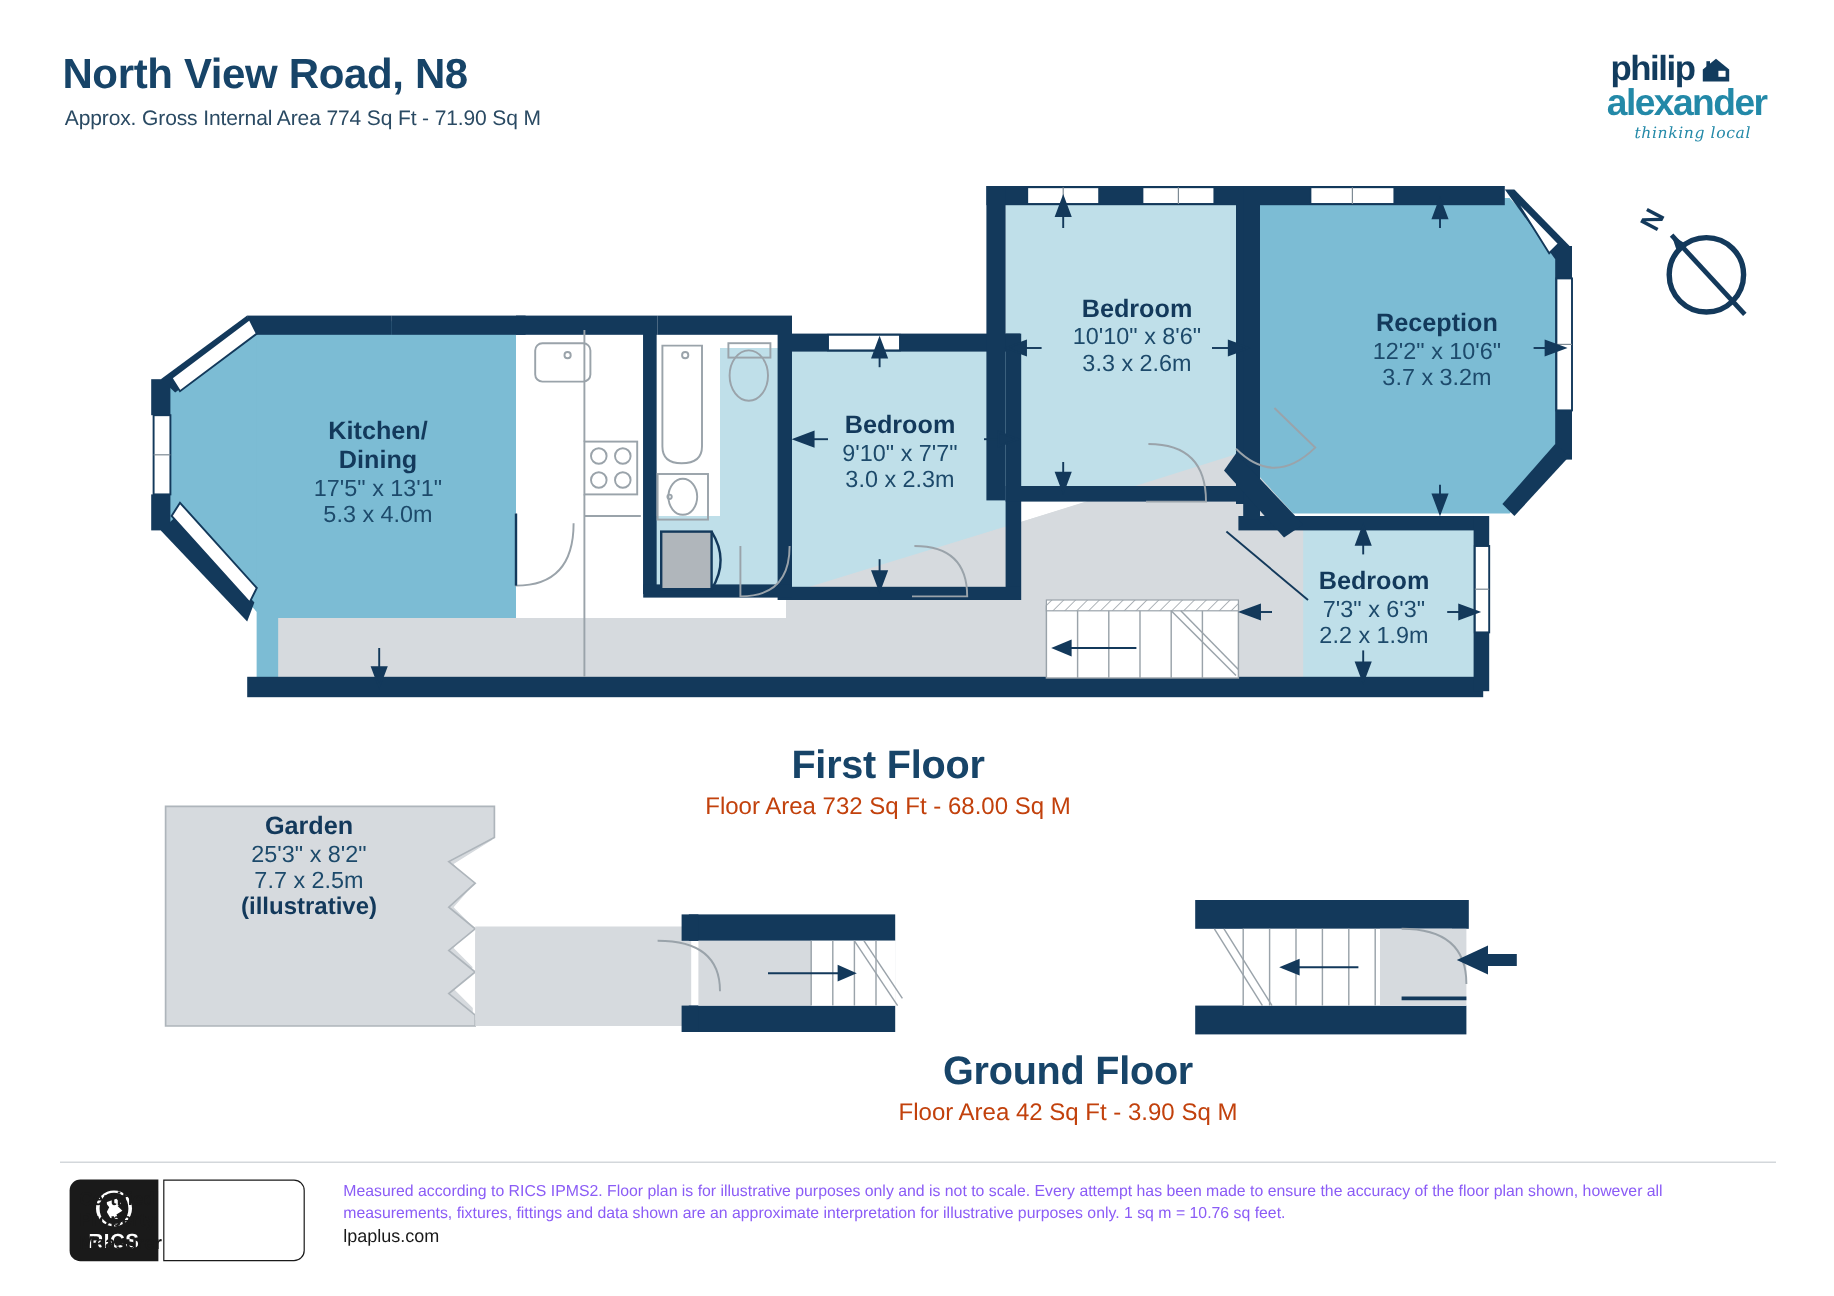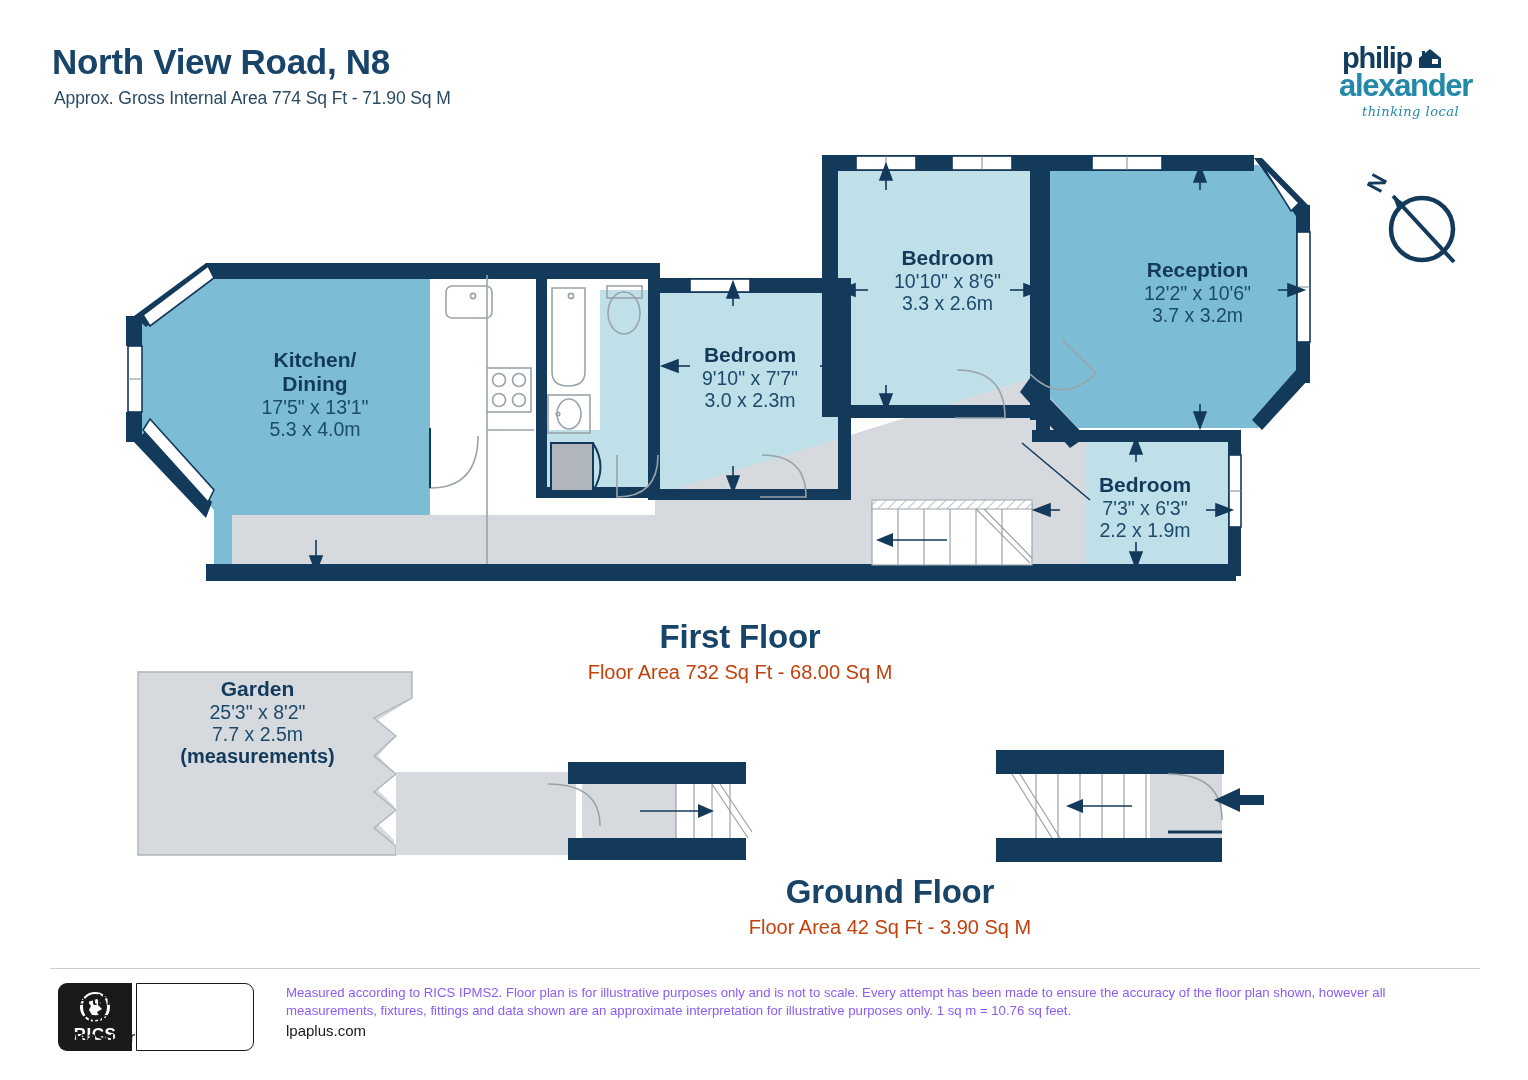--- a/index.html
+++ b/index.html
@@ -424,21 +424,21 @@
   <div class="rlabel" id="lbl-bed3">
     <div class="rname">Bedroom</div>
     <div class="rdim">7'3" x 6'3"</div>
     <div class="rdim">2.2 x 1.9m</div>
   </div>
 
   <div class="rlabel" id="lbl-garden">
     <div class="rname">Garden</div>
     <div class="rdim">25'3" x 8'2"</div>
     <div class="rdim">7.7 x 2.5m</div>
-    <div class="rnote">(measurements)</div>
+    <div class="rnote">(illustrative)</div>
   </div>
 
   <div class="floorcap" id="cap-first">
     <div class="fname">First Floor</div>
     <div class="farea">Floor Area 732 Sq Ft - 68.00 Sq M</div>
   </div>
 
   <div class="floorcap" id="cap-ground">
     <div class="fname">Ground Floor</div>
     <div class="farea">Floor Area 42 Sq Ft - 3.90 Sq M</div>

